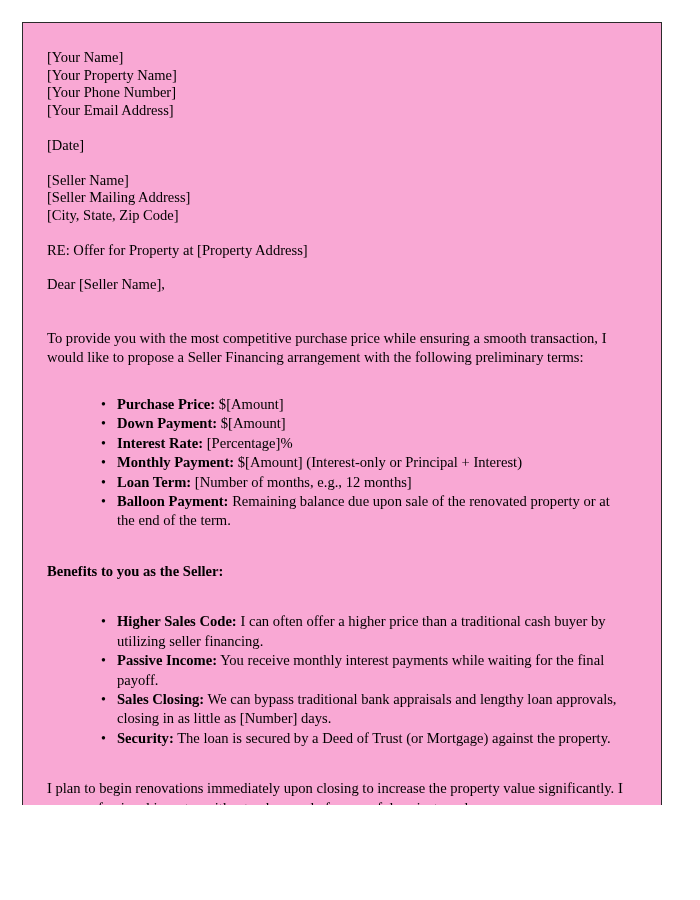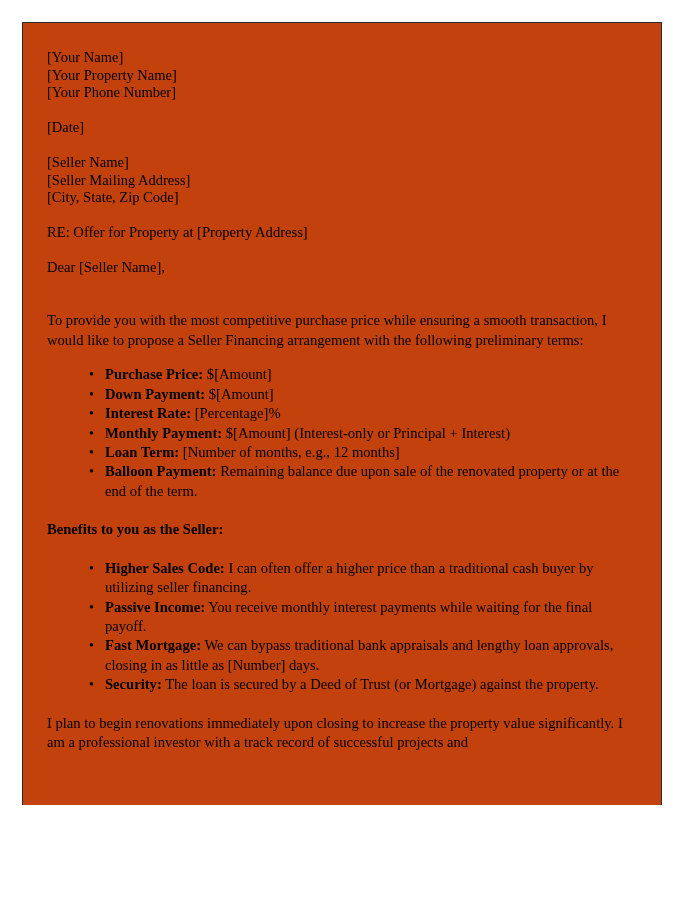--- a/index.html
+++ b/index.html
@@ -17,21 +17,21 @@
   }
   .page {
     position: absolute;
     left: 22px;
     top: 22px;
     width: 640px;
     height: 783px;
     border: 1px solid #2b2b2b;
     border-bottom: none;
     box-sizing: border-box;
-    background: #c2410c;
+    background: #f9a8d4;
     overflow: hidden;
   }
   .page-inner {
     padding: 26px 24px 0 24px;
   }
   .block {
     font-size: 14.5px;
     line-height: 17.7px;
   }
   .addr-line { white-space: pre; }
@@ -46,21 +46,21 @@
   .gap-para { height: 19px; }
   .gap-small { height: 15px; }
   .section-head {
     font-size: 14.6px;
     line-height: 19.6px;
     font-weight: bold;
     margin: 0;
   }
   ul.terms {
     list-style: none;
-    margin: 0;
+    margin: 12px;
     padding: 0 0 0 42px;
   }
   ul.terms li {
     position: relative;
     font-size: 14.6px;
     line-height: 19.4px;
     padding-left: 16px;
     margin: 0;
   }
   ul.terms li::before {
@@ -78,20 +78,21 @@
 </head>
 <body>
 
 <div class="page">
   <div class="page-inner">
 
     <div class="block">
       <div class="addr-line">[Your Name]</div>
       <div class="addr-line">[Your Property Name]</div>
       <div class="addr-line">[Your Phone Number]</div>
+      <div class="addr-line">[Your Email Address]</div>
     </div>
 
     <div class="spacer-sm"></div>
 
     <div class="block">
       <div class="addr-line">[Date]</div>
     </div>
 
     <div class="spacer-sm"></div>
 
@@ -129,21 +130,21 @@
 
     <div class="gap-para"></div>
 
     <p class="section-head">Benefits to you as the Seller:</p>
 
     <div class="gap-para"></div>
 
     <ul class="terms spaced">
       <li><span class="lbl">Higher Sales Code:</span> <span>I can often offer a higher price than a traditional cash buyer by utilizing seller financing.</span></li>
       <li><span class="lbl">Passive Income:</span> <span>You receive monthly interest payments while waiting for the final payoff.</span></li>
-      <li><span class="lbl">Fast Mortgage:</span> <span>We can bypass traditional bank appraisals and lengthy loan approvals, closing in as little as [Number] days.</span></li>
+      <li><span class="lbl">Sales Closing:</span> <span>We can bypass traditional bank appraisals and lengthy loan approvals, closing in as little as [Number] days.</span></li>
       <li><span class="lbl">Security:</span> <span>The loan is secured by a Deed of Trust (or Mortgage) against the property.</span></li>
     </ul>
 
     <div class="gap-para"></div>
 
     <p class="para">I plan to begin renovations immediately upon closing to increase the property value significantly. I am a professional investor with a track record of successful projects and</p>
 
   </div>
 </div>
 

